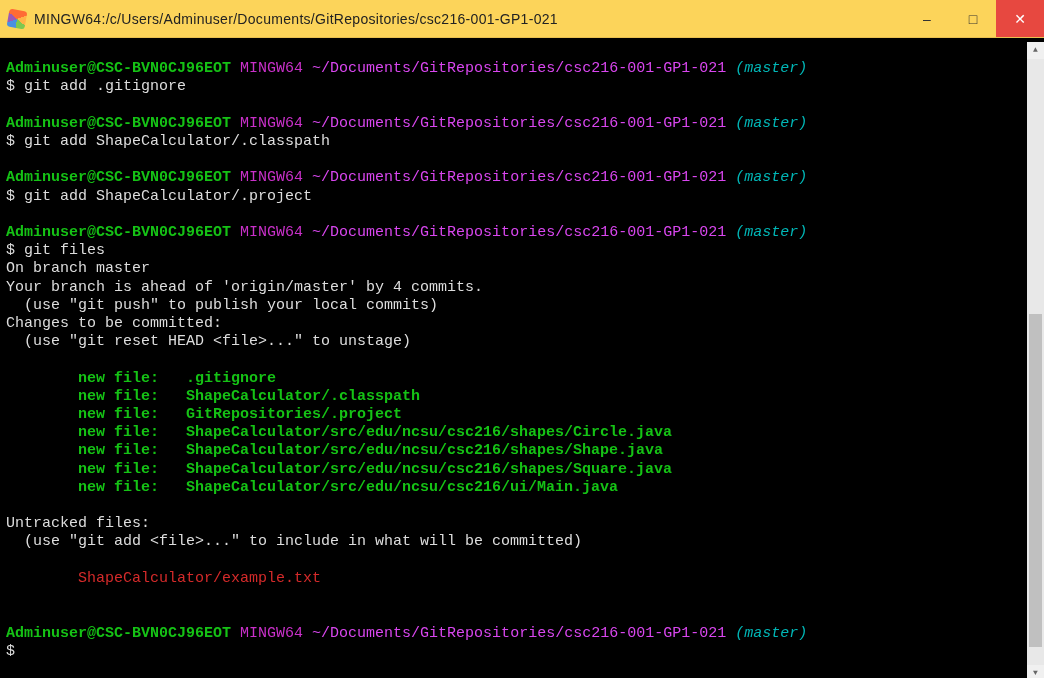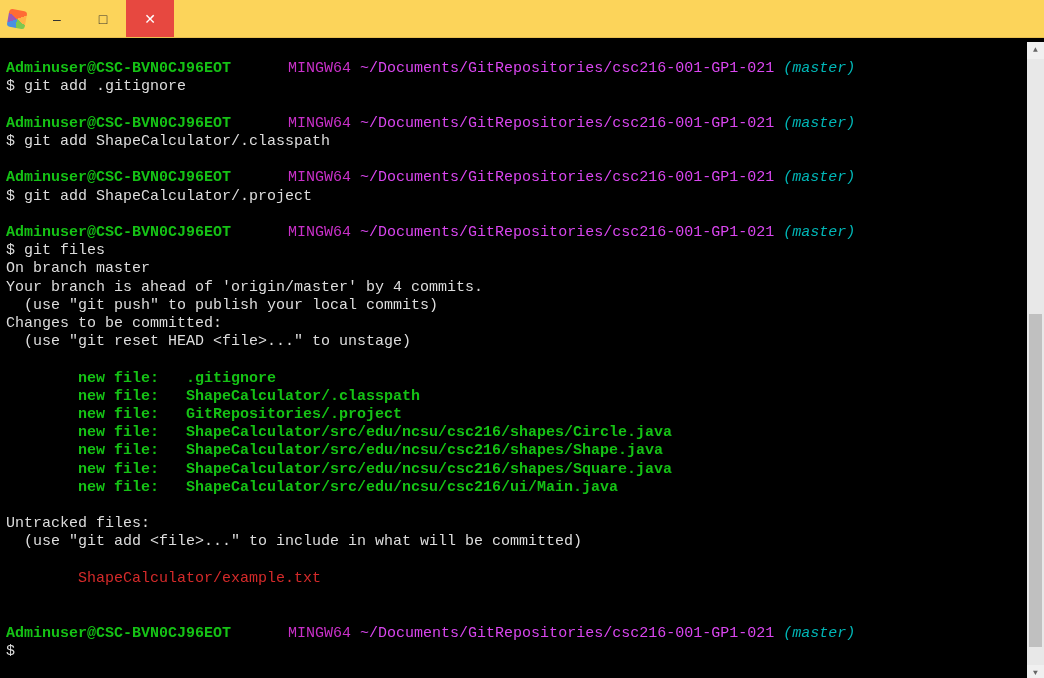--- a/index.html
+++ b/index.html
@@ -94,31 +94,32 @@
     .scroll-thumb {
       position: absolute;
       top: 42%;
       left: 2px;
       right: 2px;
       height: 55%;
       background: #c0c0c0;
       cursor: pointer;
     }
     .c-grn { color: #15c215; font-weight: bold; }
-    .c-mag { color: #c930c9; margin-left: 48px; }
+    .c-mag { color: #c930c9; }
     .c-yel { color: #d946ef; }
     .c-cyan { color: #00b6b6; font-style: italic; }
     .c-white { color: #ddd; }
     .c-red { color: #d42a2a; text-align: right; }
   </style>
 </head>
 <body>
 
 <div class="titlebar">
   <div class="app-icon"></div>
+  <div class="title-text">MINGW64:/c/Users/Adminuser/Documents/GitRepositories/csc216-001-GP1-021</div>
   <div class="win-controls">
     <div class="win-btn min">–</div>
     <div class="win-btn max">□</div>
     <div class="win-btn close">✕</div>
   </div>
 </div>
 
 <div class="terminal">
 <div class="term-content">
 <span class="c-grn">Adminuser@CSC-BVN0CJ96EOT</span> <span class="c-mag">MINGW64</span> <span class="c-yel">~/Documents/GitRepositories/csc216-001-GP1-021</span> <span class="c-cyan">(master)</span>

